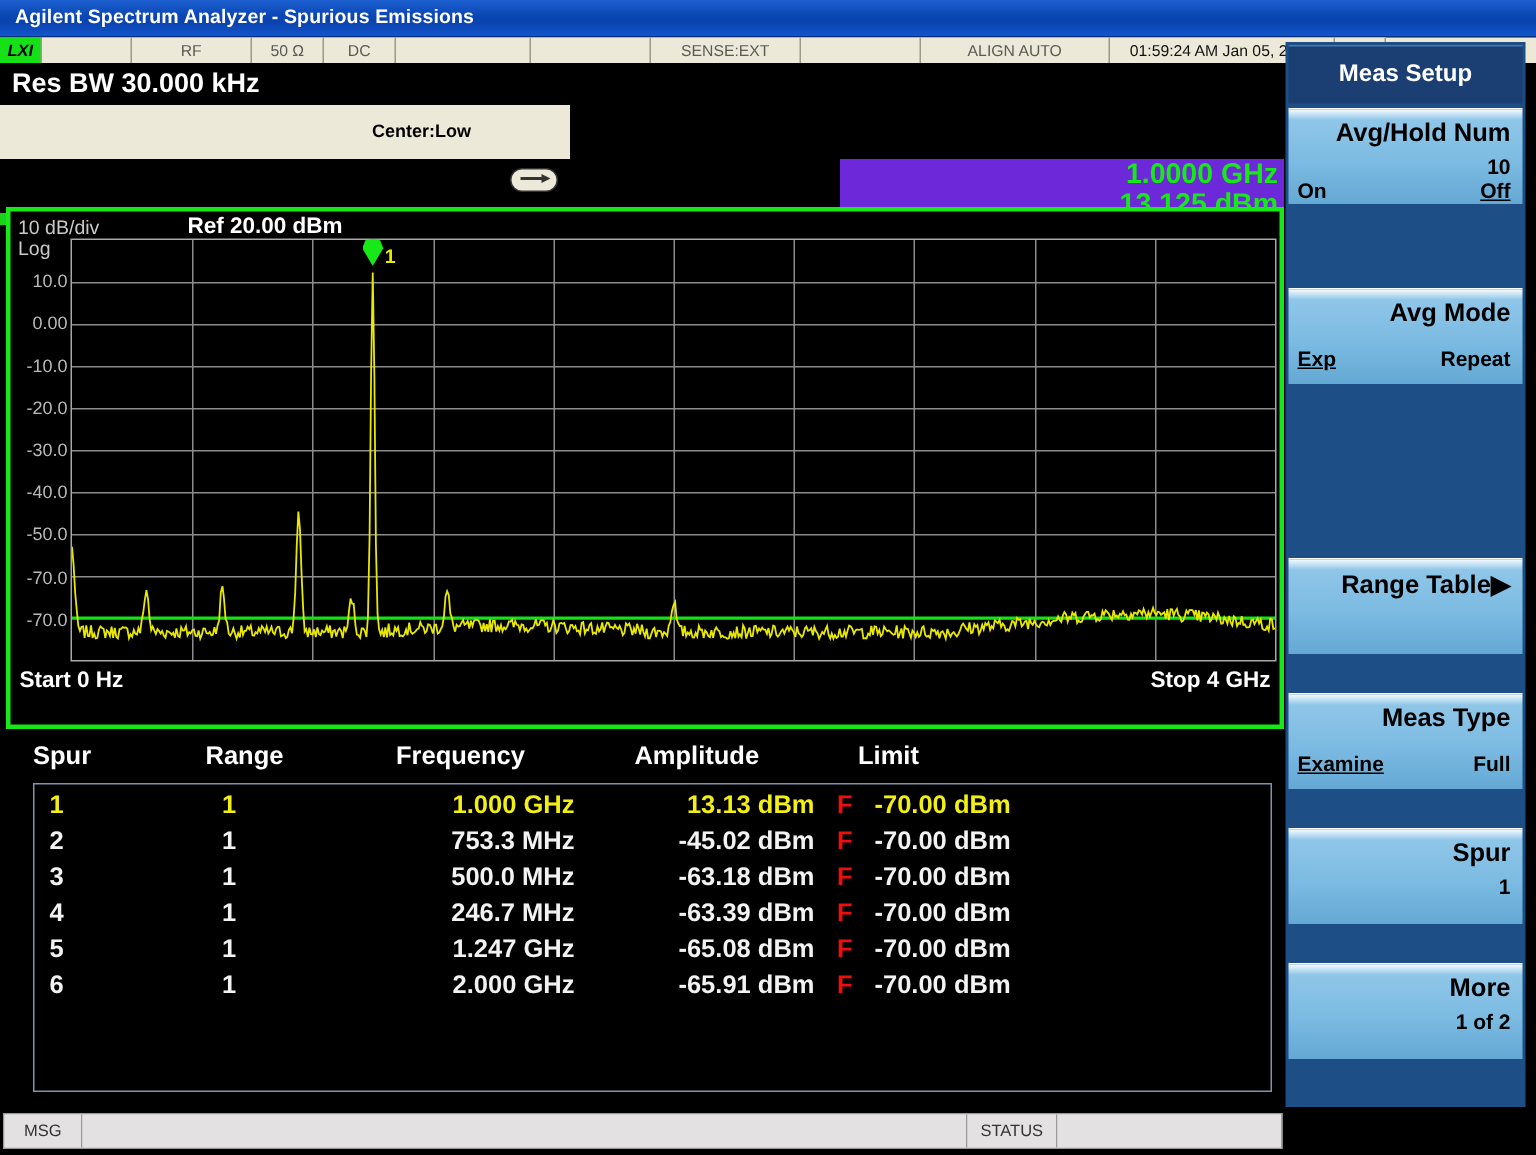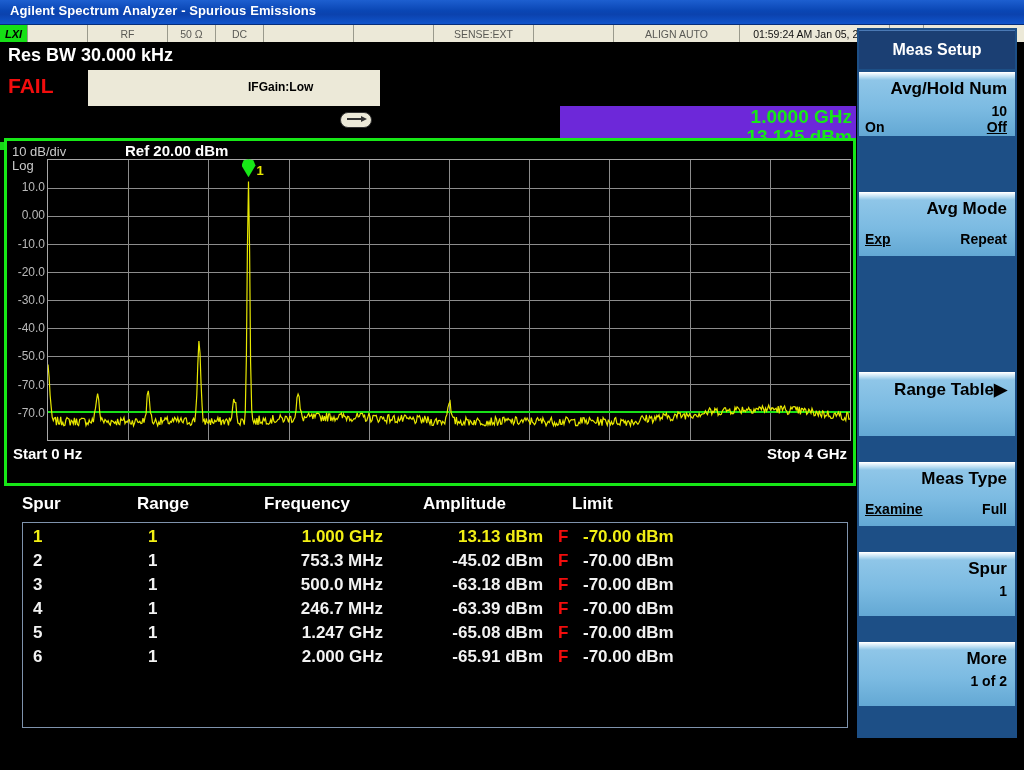--- a/index.html
+++ b/index.html
@@ -141,24 +141,21 @@
       <div class="st-cell" style="width: 126px;">ALIGN AUTO</div>
       <div class="st-cell date" style="width: 150px;">01:59:24 AM Jan 05, 2014</div>
       <div class="st-cell" style="width: 34px;"></div>
     </div>
 
   <div class="infohdr">
     <div class="resbw">
       <span>Res BW  30.000 kHz</span>
     </div>
     <div class="beige"></div>
-    <div class="failbox">
-      <span>FAIL</span>
-    </div>
-    <div class="ifgain">IFGain:Low</div>
+    <div class="ifgain">Center:Low</div>
     <div class="arrowico"></div>
     <div class="greenmark"></div>
   </div>
 
 
   <div class="mkrbox">
     <div class="m1">1.0000 GHz</div>
     <div class="m2">13.125 dBm</div>
   </div>
 
@@ -297,14 +294,22 @@
           <div class="t">Spur</div>
           <div class="v" style="top: 30px;">1</div>
         </div>
         <div class="sk" style="top: 614px; height: 64px;">
           <div class="t">More</div>
           <div class="v" style="top: 30px;">1 of 2</div>
         </div>
       </div>
   </div>
 
+  <div class="btmbar">
+    <div class="btm-inner">
+      <div class="btm-cell" style="width:52px;justify-content:center;padding-left:0">MSG</div>
+      <div class="btm-cell" style="width:590px"></div>
+      <div class="btm-cell" style="width:60px;justify-content:center;padding-left:0">STATUS</div>
+      <div class="btm-cell" style="flex:1;border-right:none"></div>
+    </div>
+  </div>
 
 </div>
 
 </body></html>

